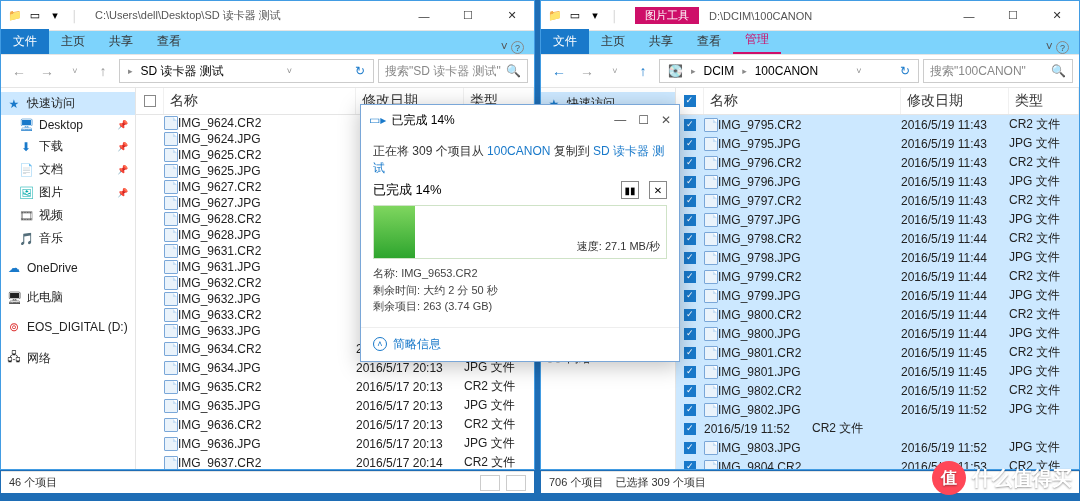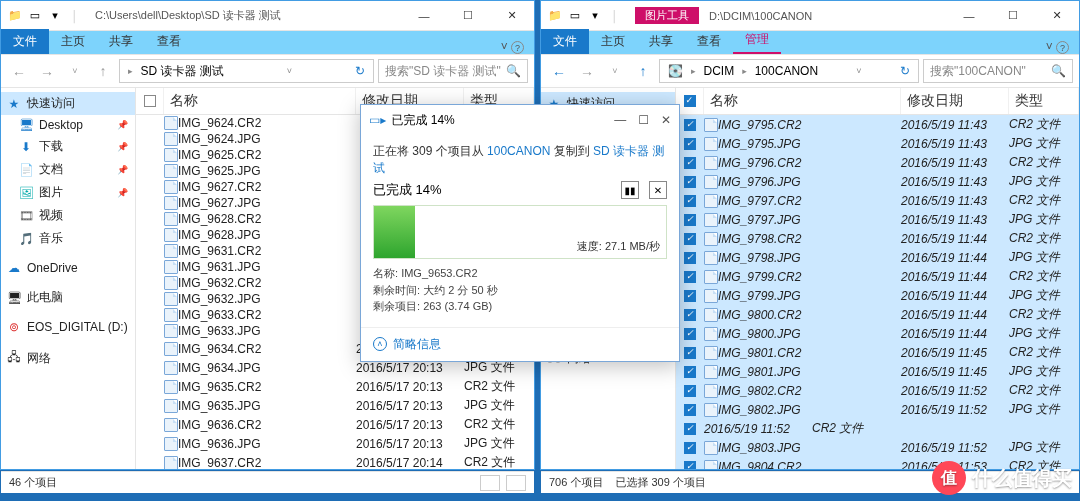--- a/index.html
+++ b/index.html
@@ -45,21 +45,21 @@
 
 .filepane { flex: 1; display: flex; flex-direction: column; overflow: hidden; }
 .colheaders { display: flex; border-bottom: 1px solid #e5e5e5; font-size: 14px; color: #333; }
 .colheaders div { padding: 4px 6px; border-right: 1px solid #f0f0f0; }
 .col-cb { width: 28px; display:flex; align-items:center; justify-content:center; }
 .col-name { flex: 1; min-width:140px; }
 .col-date { width: 108px; }
 .col-type { width: 70px; }
 .filelist { flex: 1; overflow-y: auto; overflow-x: hidden; }
 .filerow { display: flex; align-items: center; font-size: 12px; color: #222; padding: 1px 0; }
-.filerow.sel { background:#cce8ff;font-style:italic; }
+.filerow.sel { background:#cce8ff; }
 .filerow .col-cb { display:flex; justify-content:center; }
 .filerow .col-name { display: flex; align-items: center; overflow:hidden; white-space:nowrap; }
 .fileico { width: 14px; height: 14px; display:inline-block; border:1px solid #7aa7d8; background:#eaf3fb; border-radius:1px; position:relative; flex-shrink:0;}
 .fileico::after{ content:""; position:absolute; right:0; top:0; border-top:4px solid #fff; border-left:4px solid #c7dff5;}
 
 .statusbar { height: 22px; border-top: 1px solid #e5e5e5; display: flex; align-items: center; padding: 0 8px; font-size: 11px; color: #333; background:#fff; position:absolute; bottom:8px; }
 .statusbar.left { left:1px; width:533px;gap:12px; }
 .statusbar.right { left:541px; width:538px; }
 .statusbar .r { margin-left:auto; display:flex; align-items:center; gap:6px; }
 .viewbtn { width:20px; height:16px; border:1px solid #ccc; display:inline-block; }

